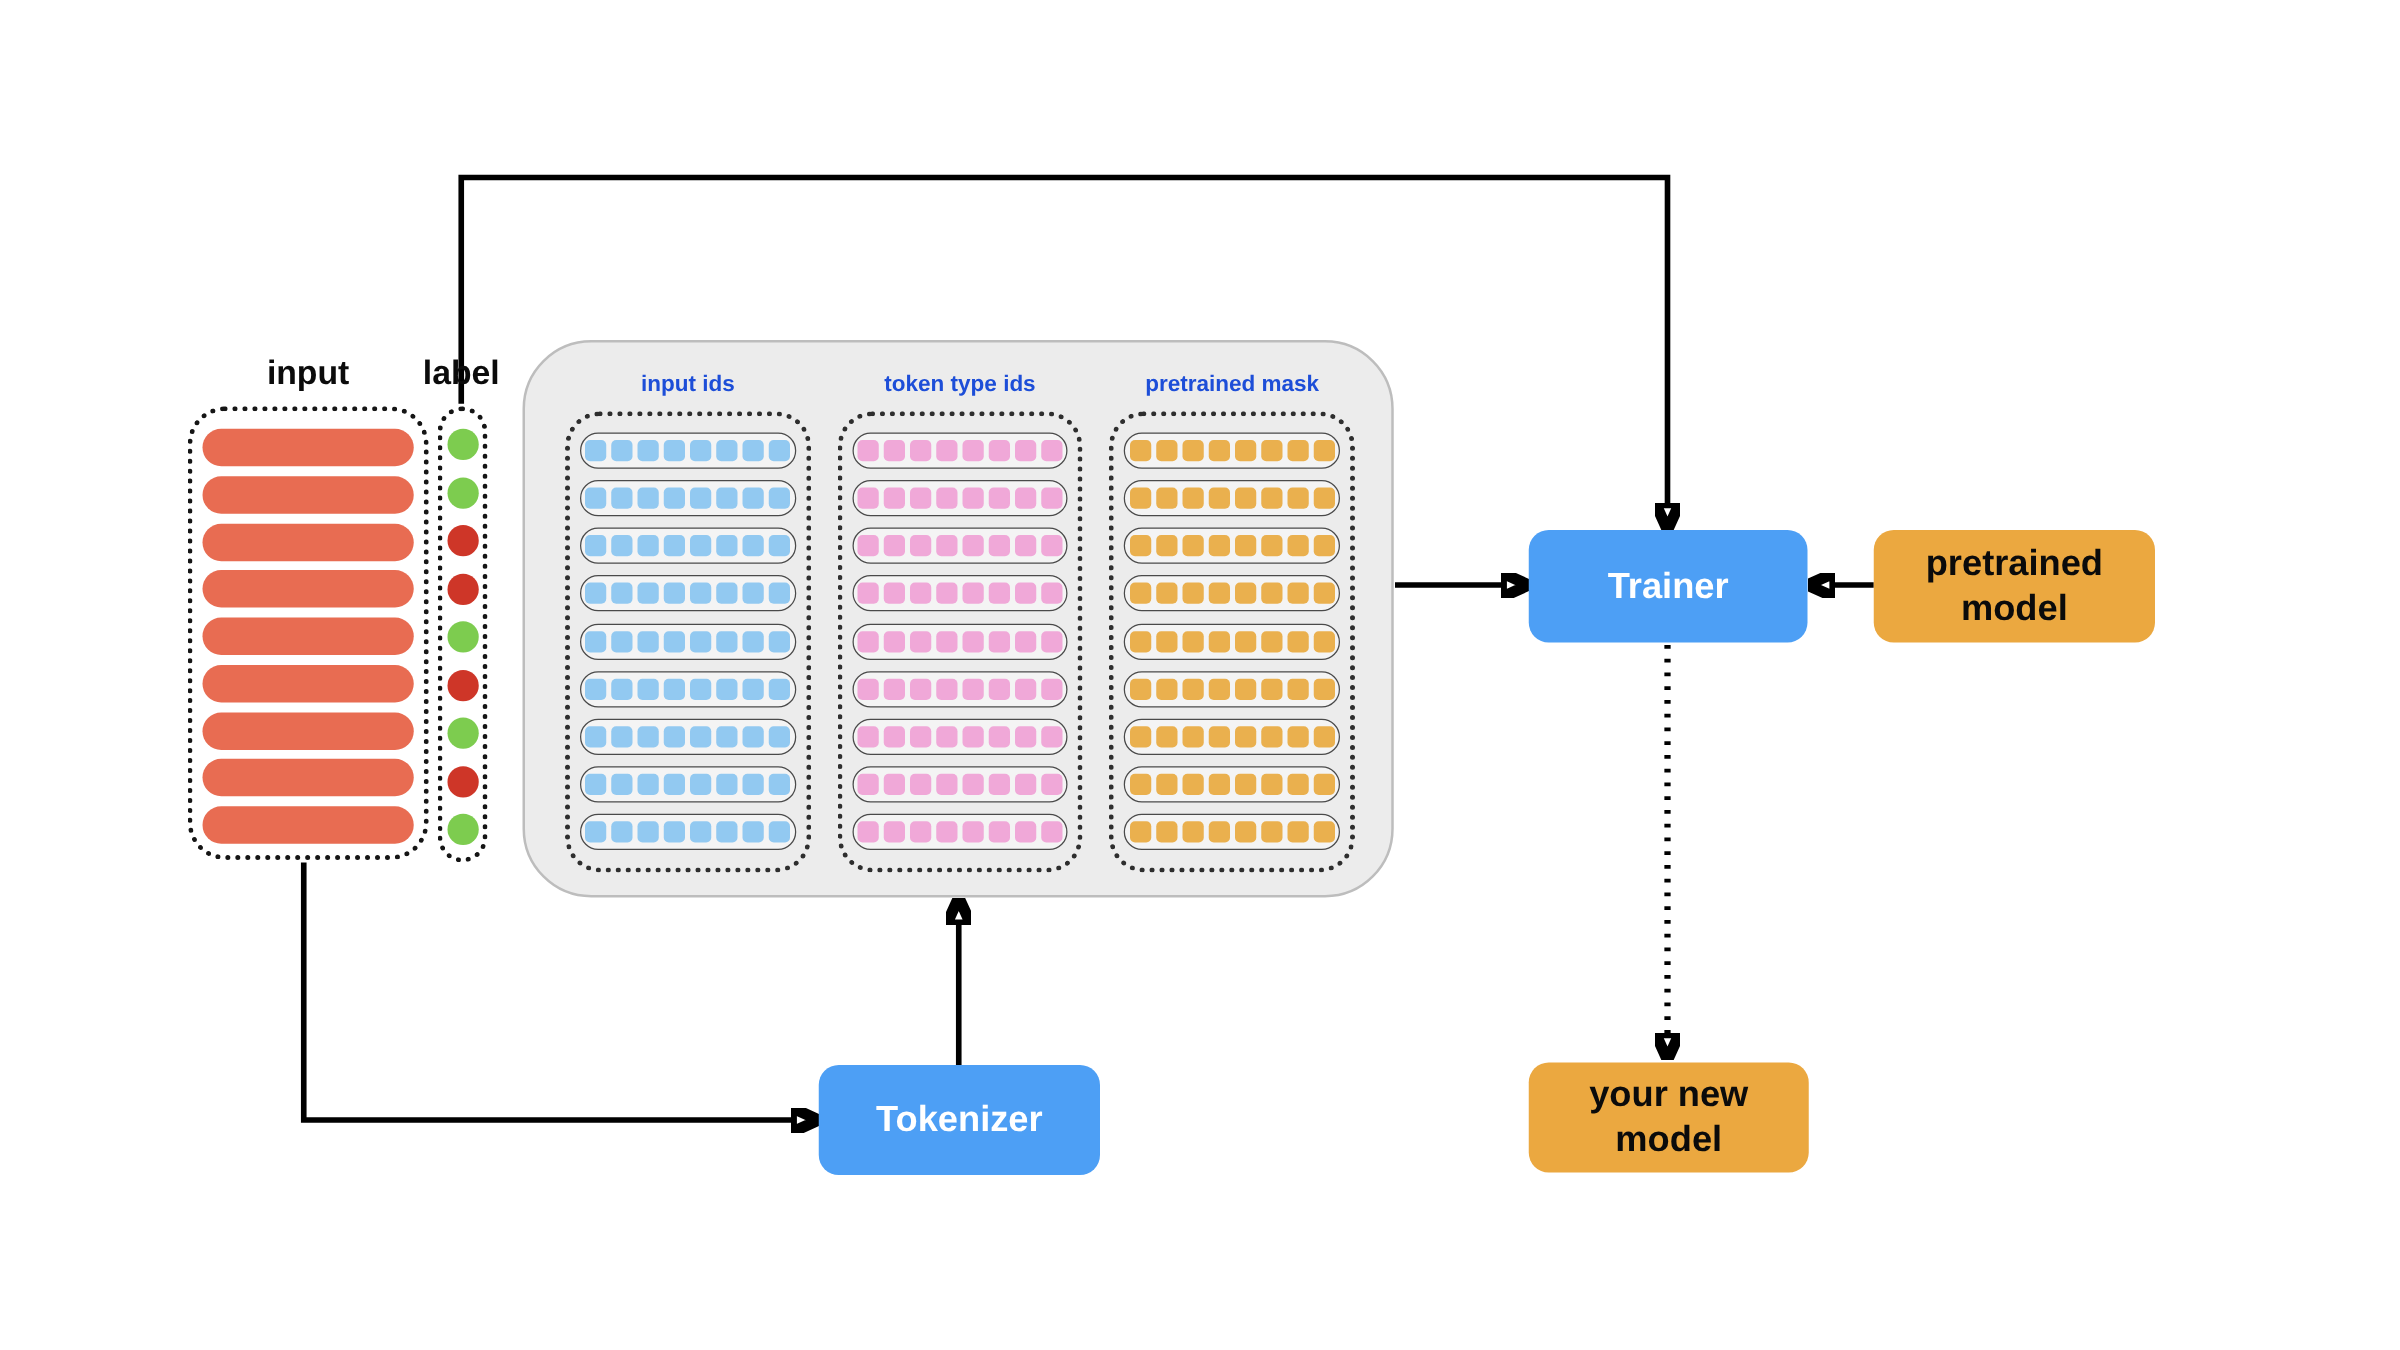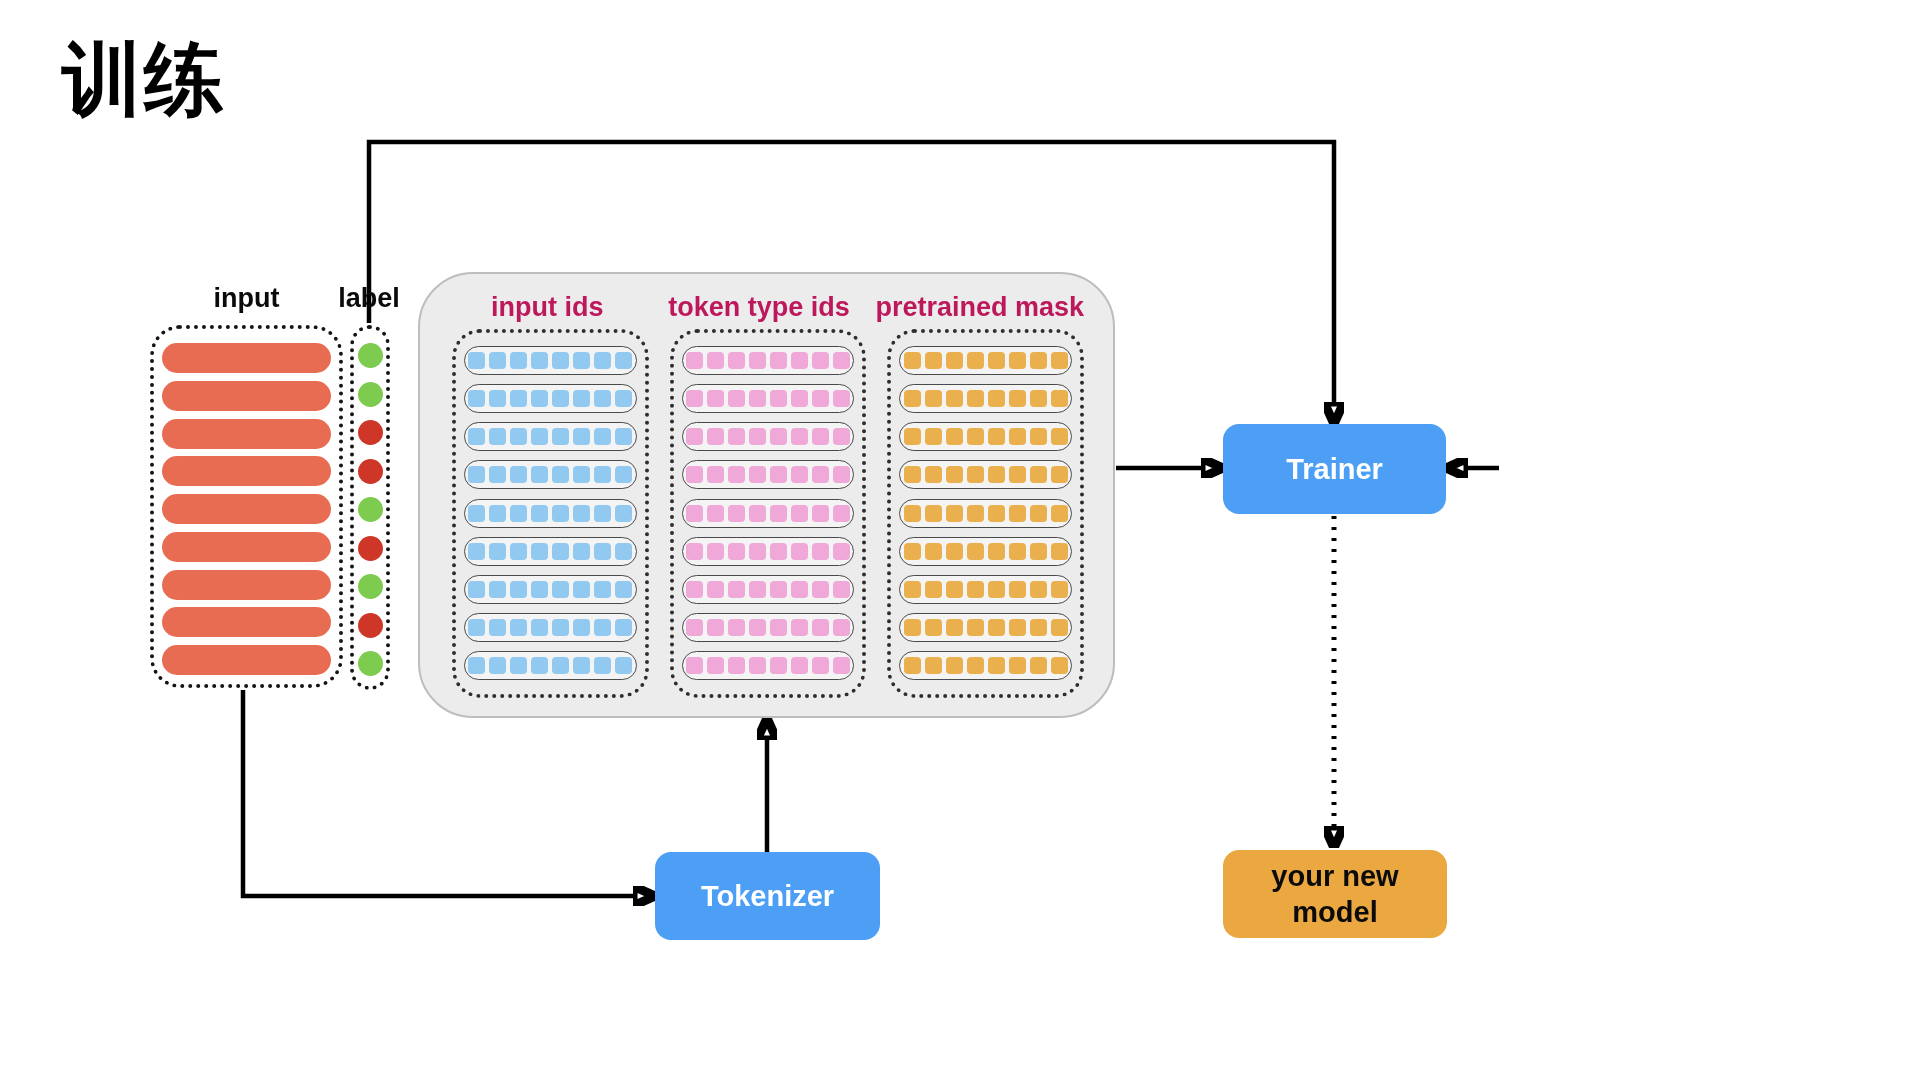--- a/index.html
+++ b/index.html
@@ -36,21 +36,21 @@
     padding:14px 0 10px 0;
   }
   .label-dot{width:25px;height:25px;border-radius:50%;}
 
   .gray-box{
     position:absolute;left:418px;top:272px;width:697px;height:446px;box-sizing:border-box;
     background:#ECECEC;border:2px solid #BDBDBD;border-radius:55px;
     display:flex;flex-direction:column;padding:12px 29px 18px 32px;
   }
   .tensor-headers{display:flex;gap:21px;height:43px;align-items:center;flex:0 0 auto;}
-  .tensor-header{flex:1;text-align:center;font-size:27px;font-weight:bold;color:#be185d;white-space:nowrap;}
+  .tensor-header{flex:1;text-align:center;font-size:18px;font-weight:bold;color:#1d4ed8;white-space:nowrap;}
   .tensor-cols{display:flex;gap:21px;flex:1;}
   .tensor-col{
     flex:1;box-sizing:border-box;border:4px dotted #2e2e2e;border-radius:28px;
     display:flex;flex-direction:column;justify-content:space-between;
     padding:13px 8px 14px 8px;
   }
   .tensor-pill{
     height:29px;box-sizing:border-box;border:1.5px solid #4a4a4a;border-radius:15px;background:#F4F4F4;
     display:flex;align-items:center;justify-content:center;gap:4px;
   }
@@ -64,21 +64,20 @@
   .node-tokenizer{left:655px;top:852px;width:225px;height:88px;color:#fff;}
   .node-trainer{left:1223px;top:424px;width:223px;height:90px;color:#fff;}
   .node-pretrained{left:1499px;top:424px;width:225px;height:90px;color:#0b0b0b;}
   .node-newmodel{left:1223px;top:850px;width:224px;height:88px;color:#0b0b0b;}
 </style>
 </head>
 <body>
 
 <div class="canvas">
 
-  <h1 class="page-title">训练</h1>
 
   <svg class="arrows" width="1920" height="1080" viewBox="0 0 1920 1080">
     <defs>
       <marker id="ah" viewBox="0 0 11 10" refX="2" refY="5" markerWidth="22" markerHeight="20" markerUnits="userSpaceOnUse" orient="auto-start-reverse">
         <path d="M0,0 L11,5 L0,10 Z" fill="#000000" stroke="none"></path>
       </marker>
     </defs>
     <path d="M 369 323 V 142 H 1334 V 406" marker-end="url(#ah)" style="stroke: rgb(0, 0, 0);"></path>
     <path d="M 243 690 V 896 H 637" marker-end="url(#ah)" style="stroke: rgb(0, 0, 0);"></path>
     <path d="M 767 852 V 736" marker-end="url(#ah)" style="stroke: rgb(0, 0, 0);"></path>
@@ -398,17 +397,20 @@
         </div>
     </div>
   </div>
 
   <div class="node node-trainer" style="background: rgb(77, 159, 245);">
     <span>Trainer</span>
   </div>
   <div class="node node-tokenizer" style="background: rgb(77, 159, 245);">
     <span>Tokenizer</span>
   </div>
+  <div class="node node-pretrained" style="background: rgb(235, 168, 64);">
+    <span>pretrained model</span>
+  </div>
   <div class="node node-newmodel" style="background: rgb(235, 168, 64);">
     <span>your new model</span>
   </div>
 
 </div>
 
 </body></html>

